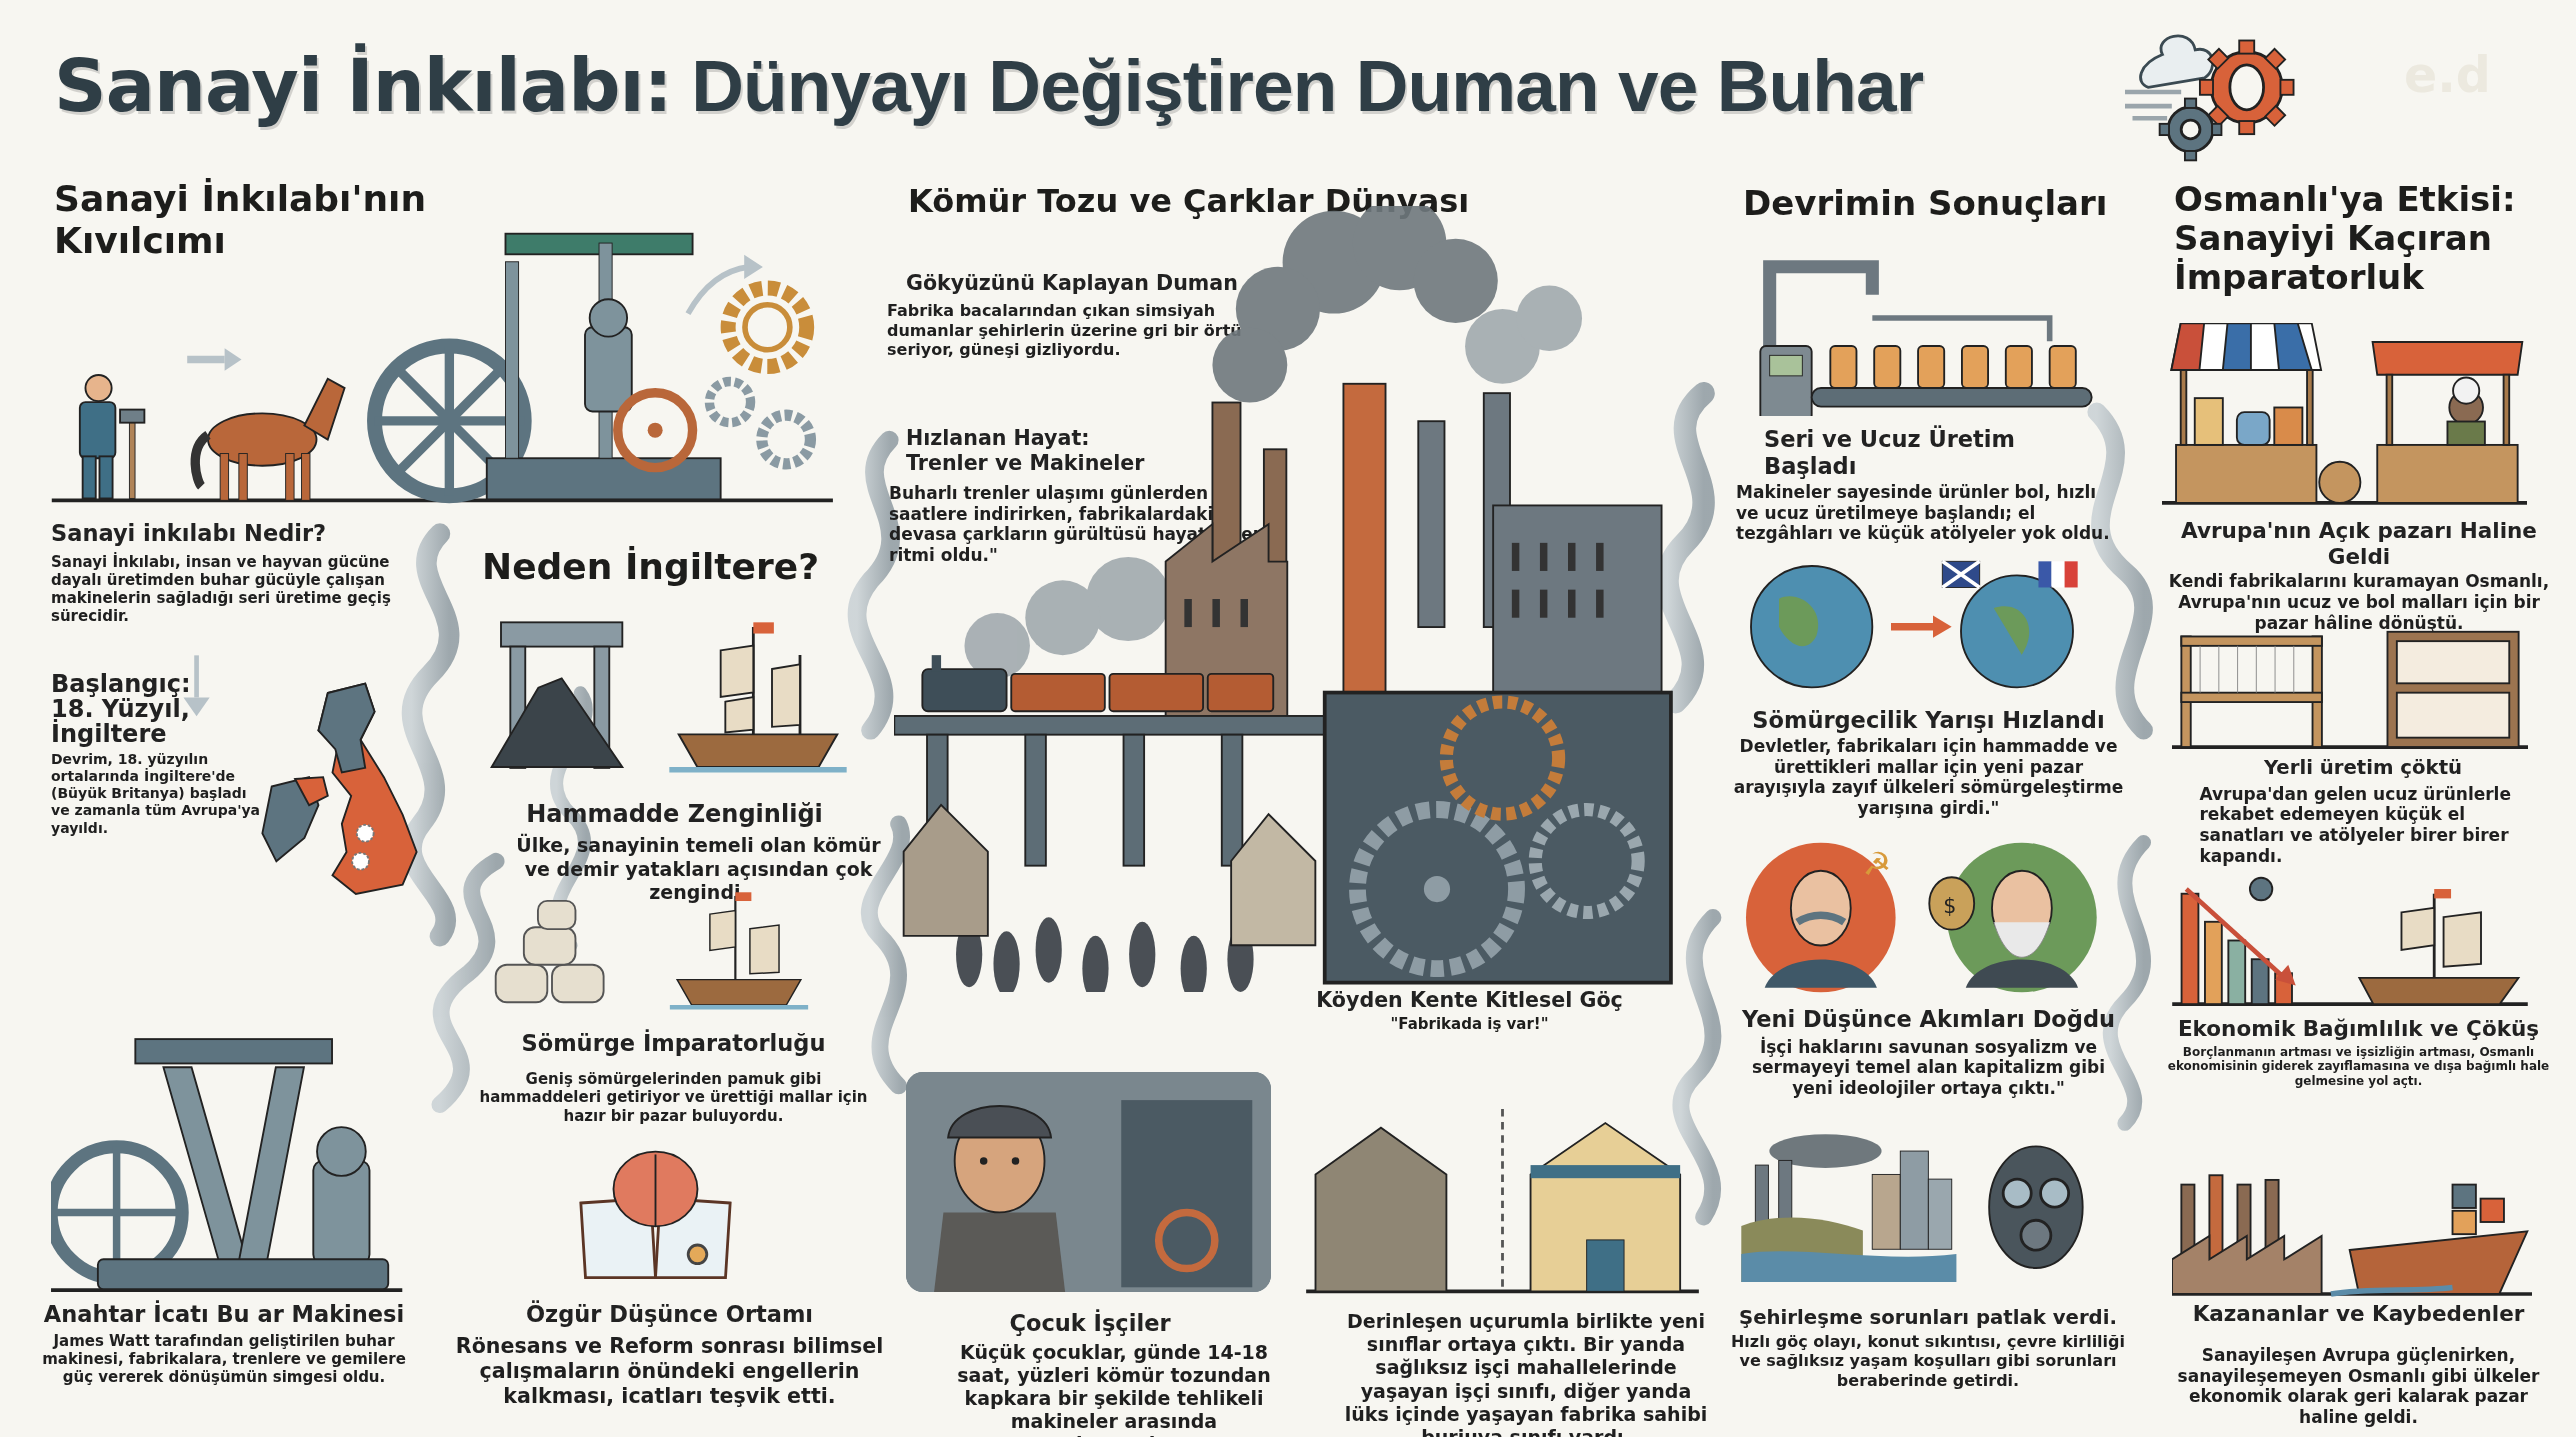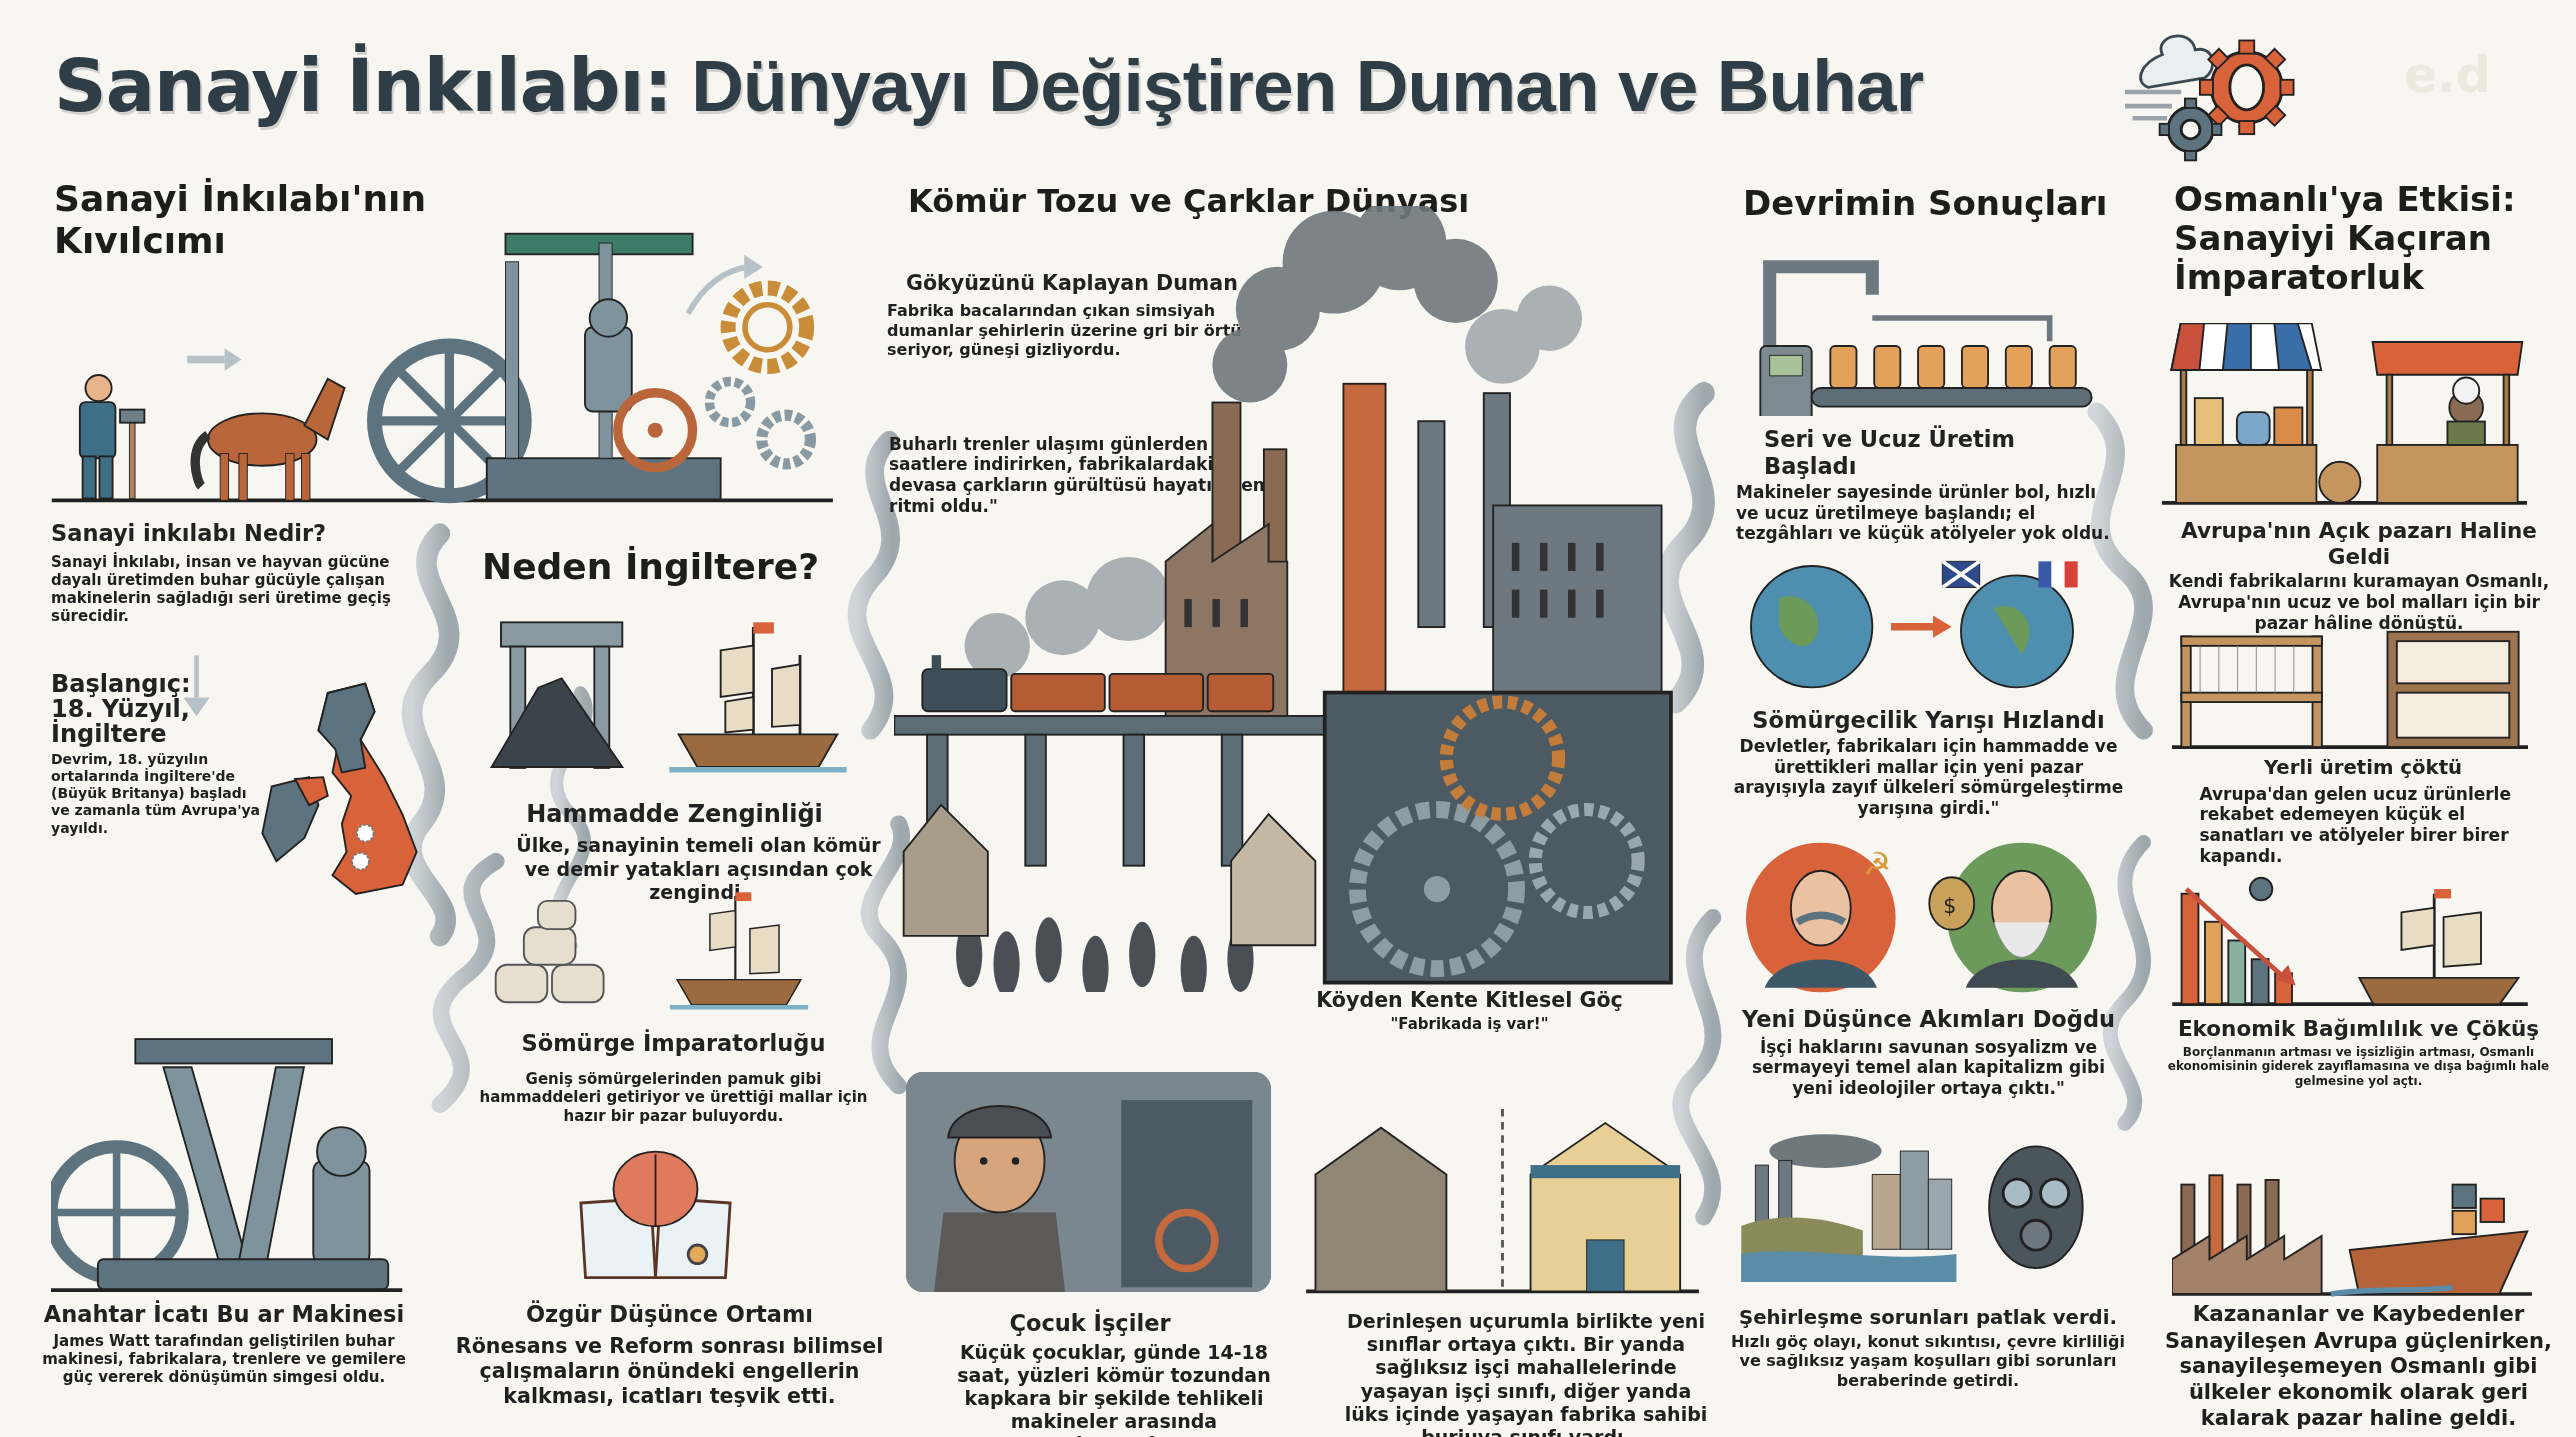--- a/index.html
+++ b/index.html
@@ -265,20 +265,24 @@
 
 <section>
   <div class="abs col-title" style="left:908px;top:183px;font-size:32px">Kömür Tozu ve Çarklar Dünyası</div>
 
   <div class="abs" style="left:887px;top:271px;width:393px">
     <div class="sub-title" style="font-size:20.6px;margin-left:19px">Gökyüzünü Kaplayan Duman</div>
     <div class="body sm" style="margin-top:5.6px;font-size:16px">Fabrika bacalarından çıkan simsiyah dumanlar şehirlerin üzerine gri bir örtü seriyor, güneşi gizliyordu.</div>
   </div>
 
   <div class="abs" style="left:889px;top:426px;width:384px">
+    <div class="sub-title" style="font-size:20.6px;margin-left:17px">
+      <div>Hızlanan Hayat:</div>
+      <div>Trenler ve Makineler</div>
+    </div>
     <div class="body sm" style="margin-top:7.5px;font-size:17px">Buharlı trenler ulaşımı günlerden saatlere indirirken, fabrikalardaki devasa çarkların gürültüsü hayatın yeni ritmi oldu."</div>
   </div>
 
   <svg class="abs" style="left:894px;top:206px" width="824" height="786" viewBox="0 0 880 840">
 
     <g fill="#6f787d" opacity="0.9">
       <circle cx="470" cy="60" r="55"></circle>
         <circle cx="540" cy="40" r="50"></circle>
         <circle cx="410" cy="110" r="45"></circle>
       <circle cx="600" cy="80" r="45"></circle>
@@ -567,16 +571,16 @@
       <path d="M190 110 L380 90 L350 157 L200 157Z" fill="#b5643a"></path>
       <rect x="300" y="40" width="25" height="25" fill="#5d7480"></rect>
       <rect x="330" y="55" width="25" height="25" fill="#d8623a"></rect>
       <rect x="300" y="68" width="25" height="25" fill="#e2a15a"></rect>
     </g>
     <path d="M170 157 C 210 150, 260 155, 300 150" stroke="#5b8ca8" stroke-width="6" fill="none"></path>
   </svg>
 
   <div class="abs center" style="left:2162px;top:1301px;width:393px">
     <div class="sub-title" style="font-size:21.5px">Kazananlar ve Kaybedenler</div>
-    <div class="body sm" style="margin-top:2px;font-size:21px">Sanayileşen Avrupa güçlenirken, sanayileşemeyen Osmanlı gibi ülkeler ekonomik olarak geri kalarak pazar haline geldi.</div>
+    <div class="body sm" style="margin-top:18px;font-size:17px">Sanayileşen Avrupa güçlenirken, sanayileşemeyen Osmanlı gibi ülkeler ekonomik olarak geri kalarak pazar haline geldi.</div>
   </div>
 </section>
 
 
 </body></html>

